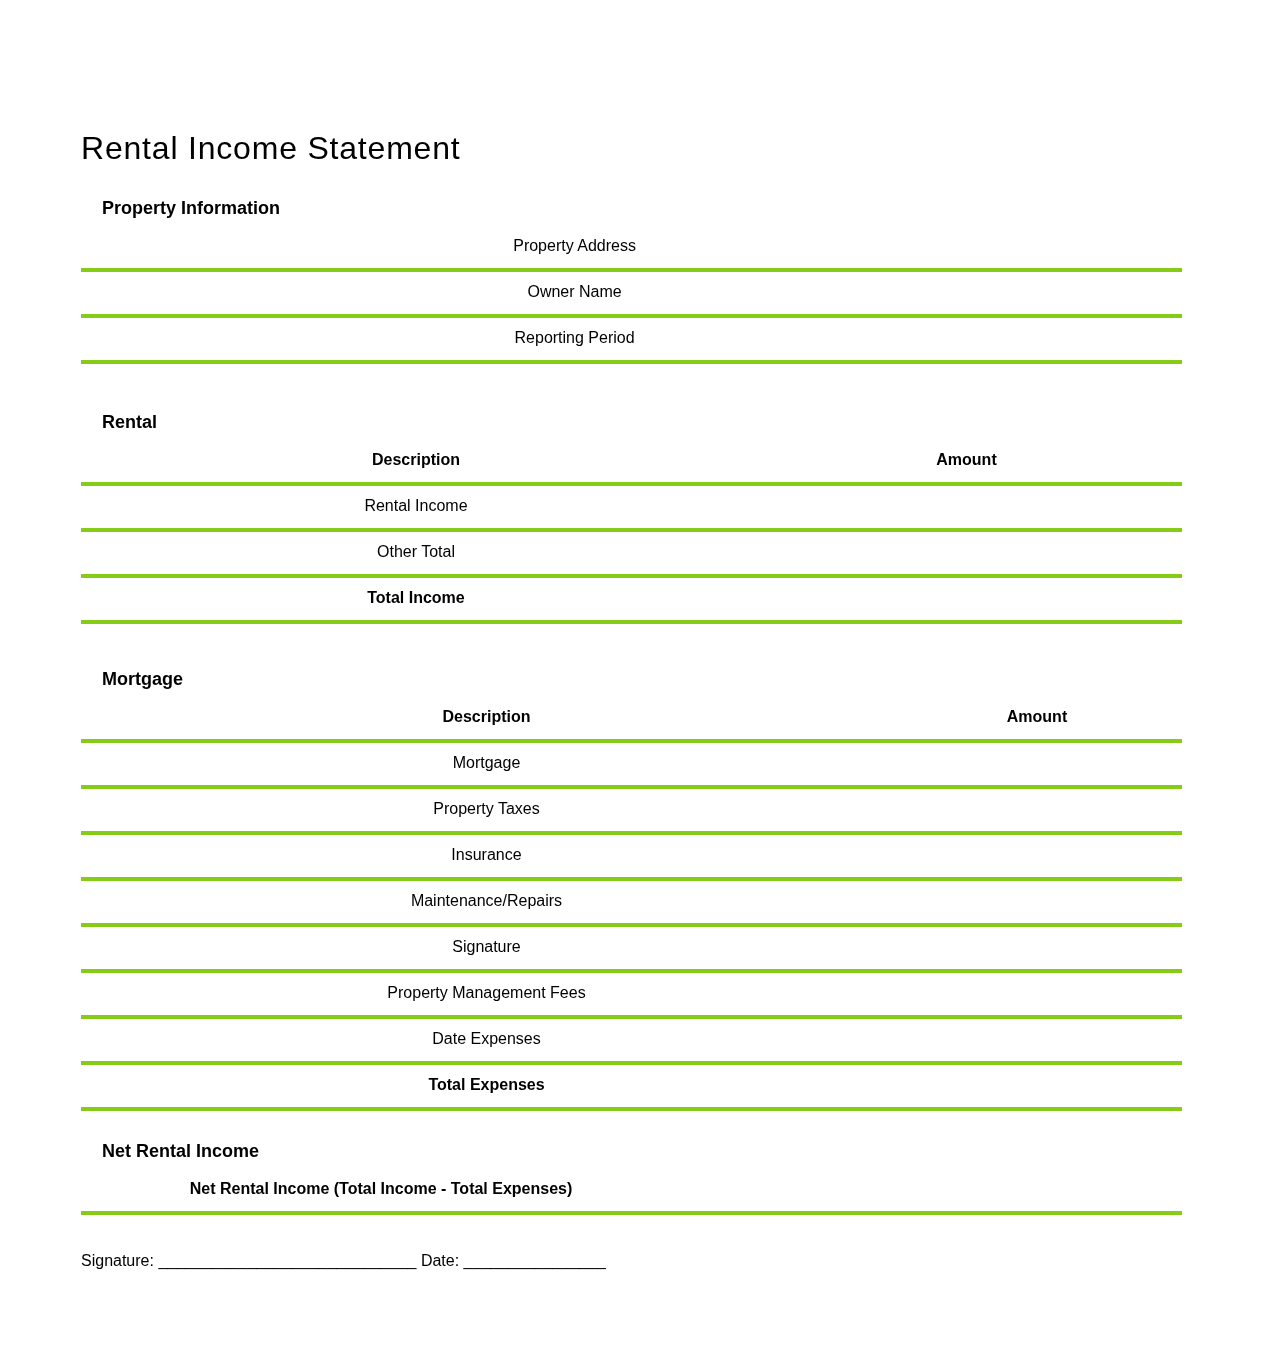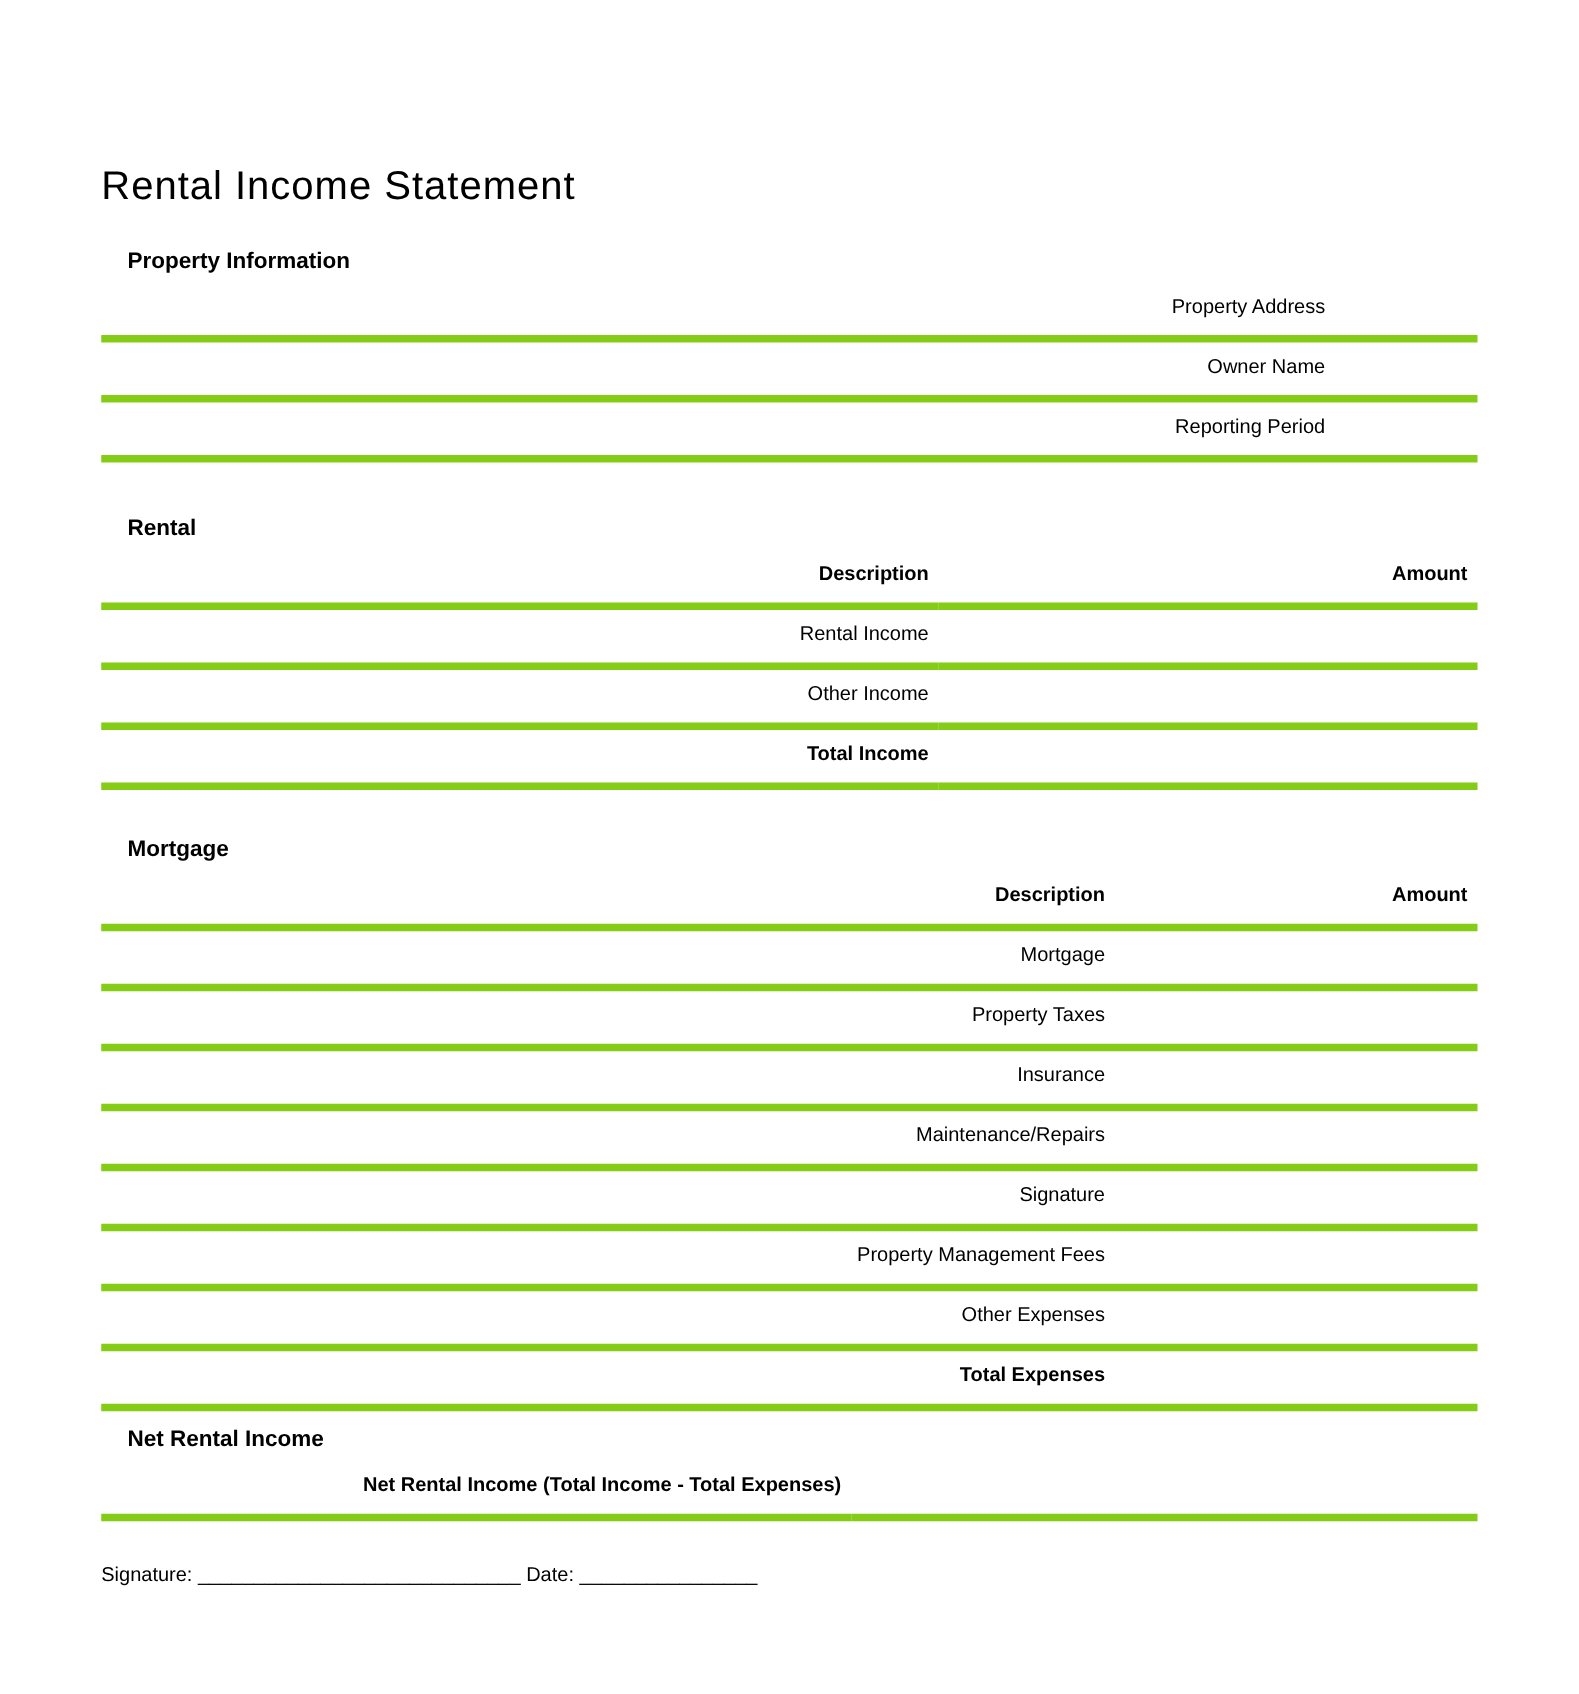--- a/index.html
+++ b/index.html
@@ -36,23 +36,23 @@
       margin-left: 21px;
     }
     table {
       width: 1101px;
       border-collapse: collapse;
       margin-top: 7px;
     }
     td, th {
       font-size: 16px;
       line-height: 20px;
-      text-align: right;
+      text-align: center;
       padding: 10px 8px 12px 8px;
-      border-bottom: 6px solid #84cc16;
+      border-bottom: 4px solid #84cc16;
       height: 43px;
       vertical-align: top;
     }
     th { font-weight: bold; }
     td.bold { font-weight: bold; }
     .signature {
       position: absolute;
       top: 1251px;
       left: 0;
       font-size: 16px;
@@ -93,21 +93,21 @@
       <tbody>
           <tr>
         <th style="width:670px;">Description</th>
         <th>Amount</th>
       </tr>
       <tr>
         <td>Rental Income</td>
         <td></td>
       </tr>
       <tr>
-        <td>Other Income</td>
+        <td>Other Total</td>
         <td></td>
       </tr>
       <tr>
         <td class="bold">Total Income</td>
         <td class="bold"></td>
       </tr>
     </tbody>
       </table>
   </div>
 
@@ -137,21 +137,21 @@
       </tr>
       <tr>
         <td>Signature</td>
         <td></td>
       </tr>
       <tr>
         <td>Property Management Fees</td>
         <td></td>
       </tr>
       <tr>
-        <td>Other Expenses</td>
+        <td>Date Expenses</td>
         <td></td>
       </tr>
       <tr>
         <td class="bold">Total Expenses</td>
         <td class="bold"></td>
       </tr>
     </tbody>
       </table>
   </div>
 

